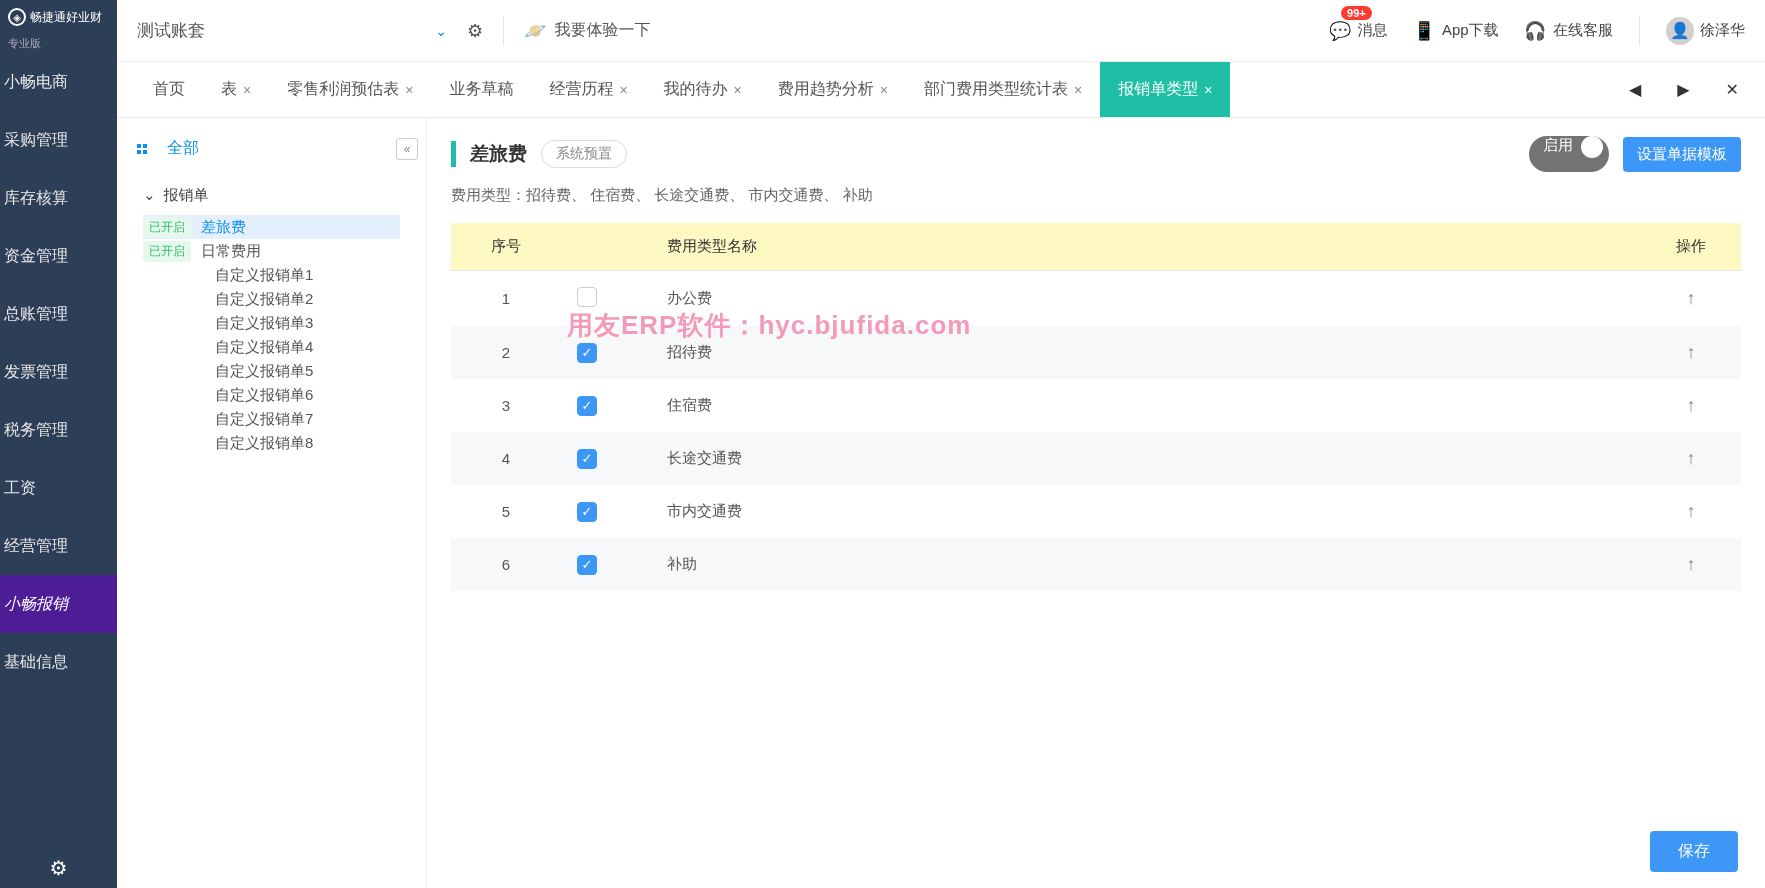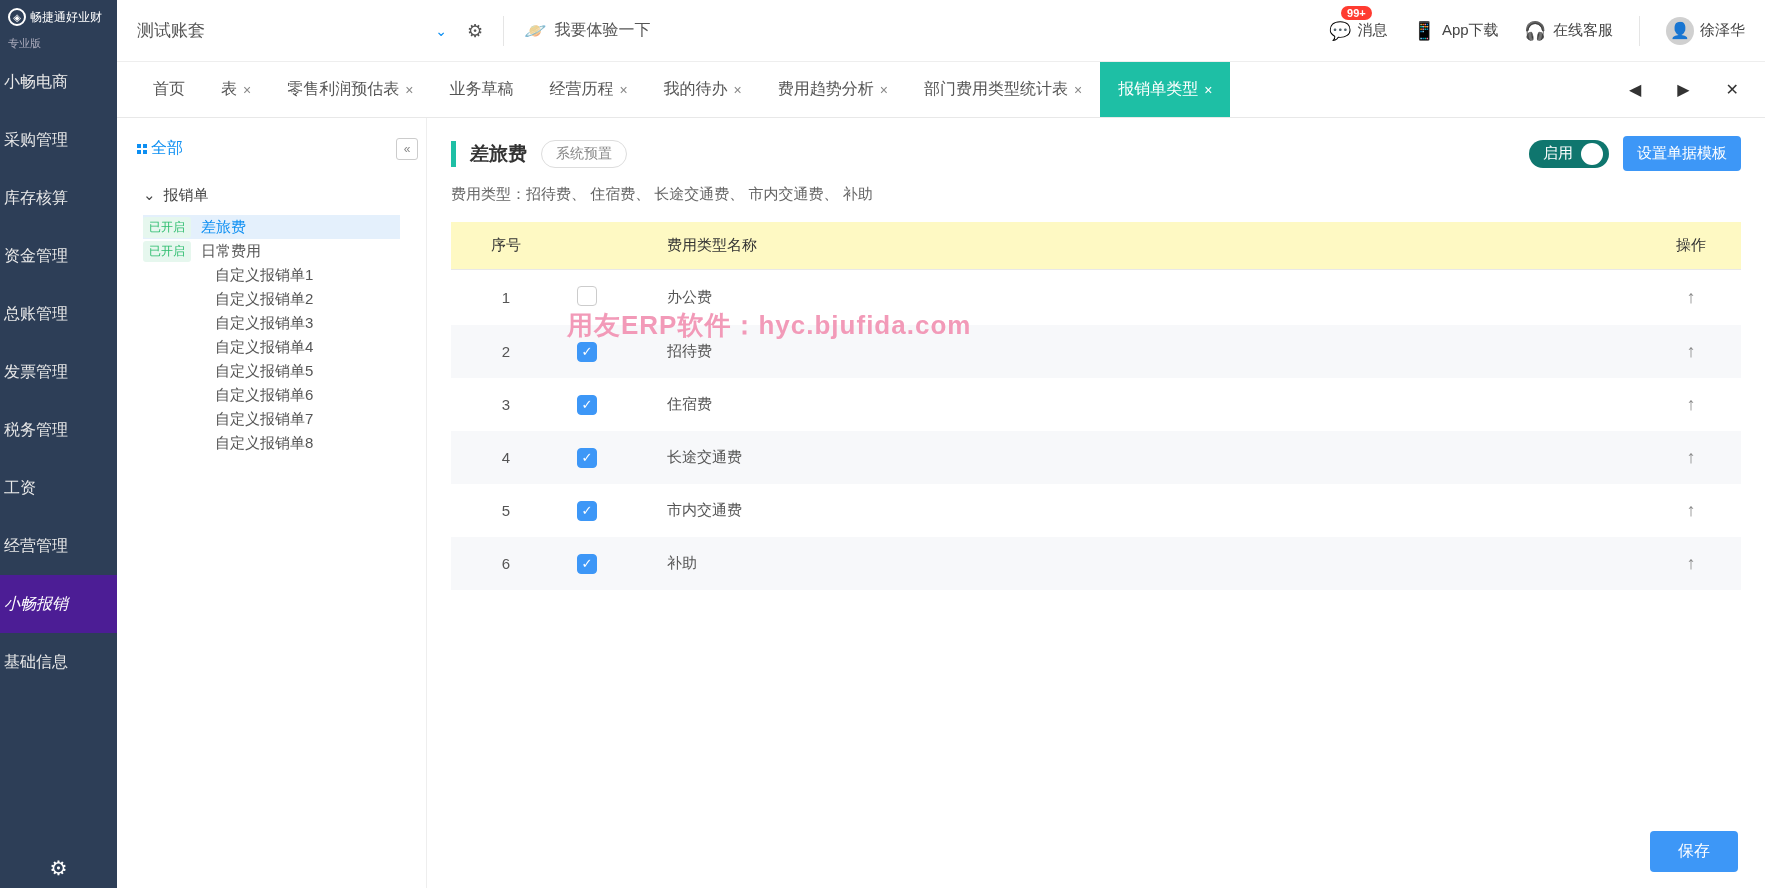--- a/index.html
+++ b/index.html
@@ -37,41 +37,41 @@
 .tab.active { background: #1ebfa5; color: #fff; }
 .tab.active .x { color: #fff; }
 .tab-arrows { margin-left: auto; display: flex; align-items: center; gap: 20px; font-size: 16px; color: #333; }
 .tab-arrows span { cursor: pointer; padding: 0 8px; }
 
 
 .content { flex: 1; display: flex; min-height: 0; }
 
 
 .treebar { width: 310px; border-right: 1px solid #eee; padding: 20px 0; position: relative; }
-.tree-all { display: flex; align-items: center; gap: 4px; color: #0d8ff2; font-size: 16px; padding: 0 20px 16px; cursor: pointer; }
+.tree-all { display: flex; align-items: center; gap: 20px; color: #0d8ff2; font-size: 16px; padding: 0 20px 16px; cursor: pointer; }
 .grid4 { display: inline-grid; grid-template-columns: 4px 4px; grid-template-rows: 4px 4px; gap: 2px; }
 .grid4 i { background: #0d8ff2; }
 .tree-group { padding: 0 26px; }
 .tree-group-hd { display: flex; align-items: center; gap: 8px; color: #444; font-size: 15px; cursor: pointer; height: 40px; }
 .tree-item { display: flex; align-items: center; gap: 6px; height: 24px; padding-left: 0px; cursor: pointer; font-size: 15px; }
 .tree-item.active { background: #e4f0fc; }
 .tree-item .status-pill { background: #e6f7ee; color: #2dbd6e; border-radius: 3px; padding: 2px 6px; font-size: 12px; }
 .tree-item .lbl { color: #555; padding-left: 4px; }
 .tree-item.active .lbl { color: #0d8ff2; }
 .tree-item.indent .lbl { padding-left: 72px; }
 .collapse-btn { position: absolute; top: 20px; right: 8px; width: 22px; height: 22px; border: 1px solid #ccc; border-radius: 3px; display: flex; align-items: center; justify-content: center; cursor: pointer; color: #888; font-size: 12px; }
 
 
 .detail { flex: 1; display: flex; flex-direction: column; padding: 18px 24px 0; position: relative; min-width: 0; }
 .detail-hd { display: flex; align-items: center; gap: 14px; }
 .detail-hd .bar { width: 5px; height: 26px; background: #1ebfa5; }
 .detail-hd .title { font-size: 19px; font-weight: 600; color: #333; }
 .sys-pill { border: 1px solid #ddd; border-radius: 16px; padding: 4px 14px; color: #888; font-size: 14px; }
 .toggle-wrap { margin-left: auto; display: flex; align-items: center; gap: 14px; }
-.toggle { background: #0f766e; color: #fff; border-radius: 18px; height: 28px; padding: 0 6px 0 14px; display: flex; align-items: center; gap: 8px; cursor: pointer; font-size: 15px; }
+.toggle { background: #737373; color: #fff; border-radius: 18px; height: 36px; padding: 0 6px 0 14px; display: flex; align-items: flex-start; gap: 8px; cursor: pointer; font-size: 15px; }
 .toggle .knob { width: 22px; height: 22px; background: #fff; border-radius: 50%; }
 .btn-blue { background: #3d97f7; color: #fff; border: none; border-radius: 4px; padding: 8px 14px; font-size: 15px; cursor: pointer; }
 .sub-line { color: #666; font-size: 15px; margin: 14px 0 18px 0; }
 
 
 .tbl { width: 100%; border-collapse: collapse; }
 .tbl th { background: #fef9c3; text-align: left; padding: 14px 16px; font-weight: 400; font-size: 15px; color: #333; border-bottom: 1px solid #e8e8e8; }
 .tbl td { padding: 16px 16px; font-size: 15px; color: #555; }
 .tbl tr.alt td { background: #f7f8fa; }
 .tbl .col-seq { width: 110px; text-align: center; }

